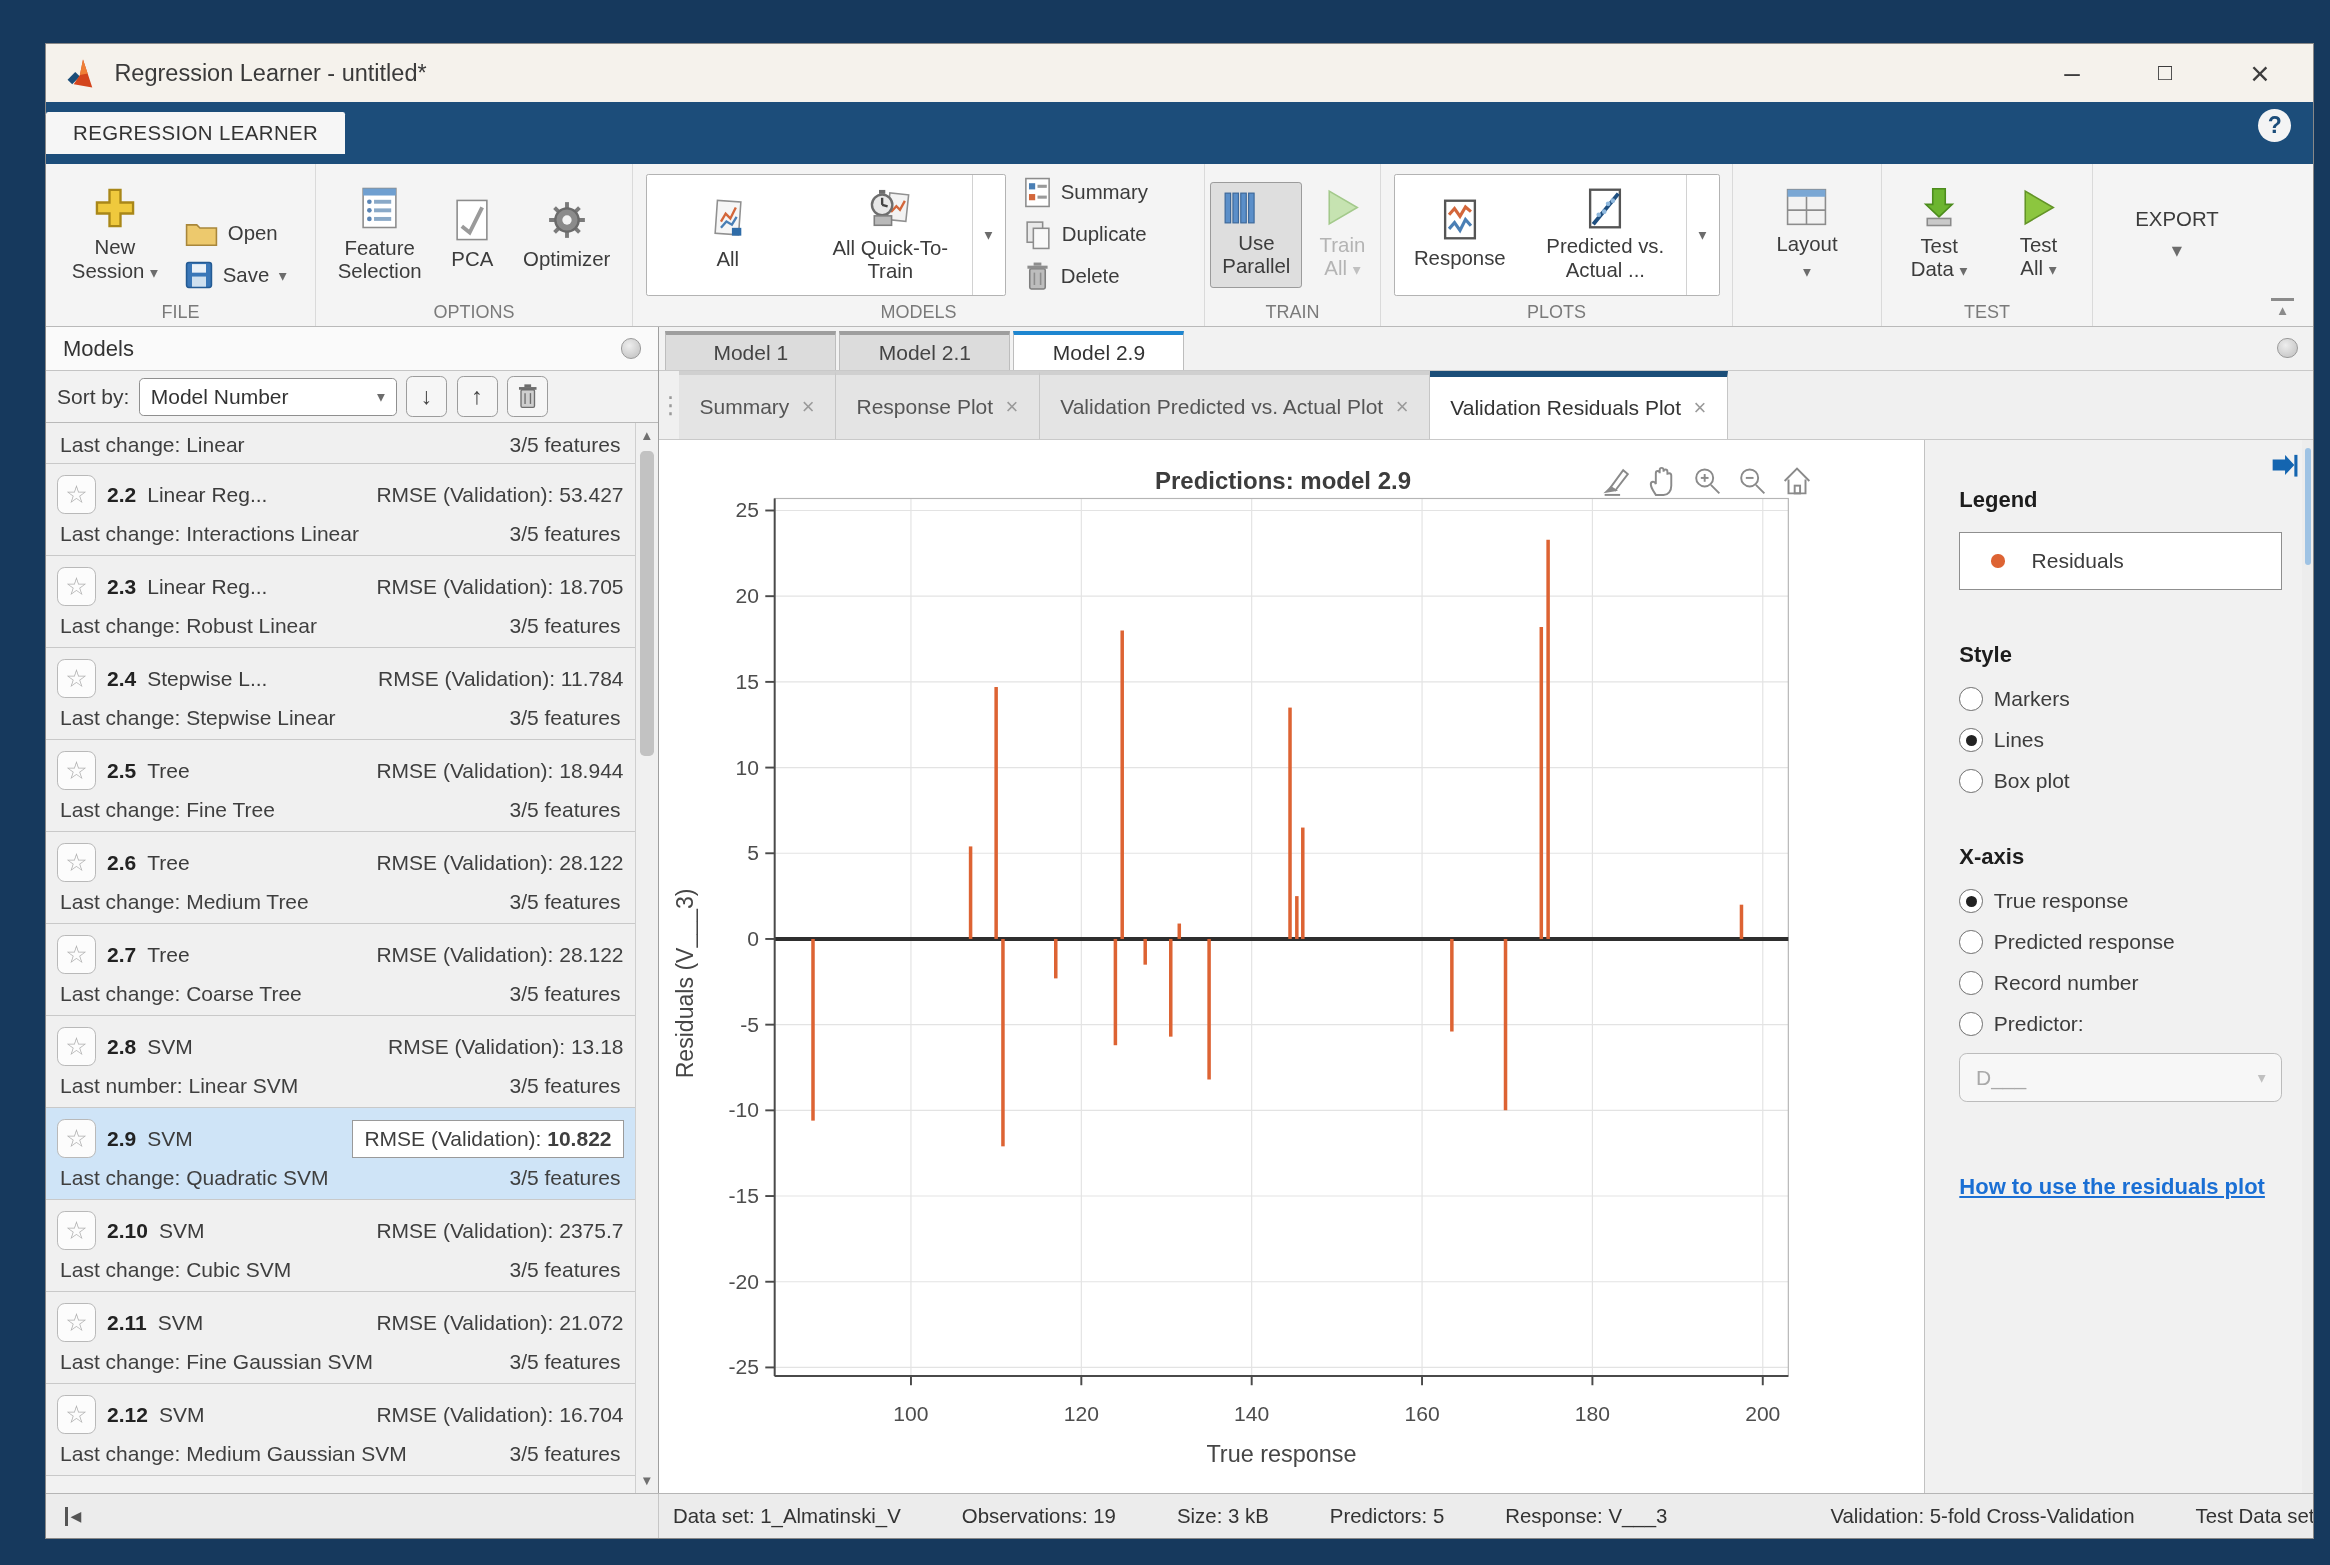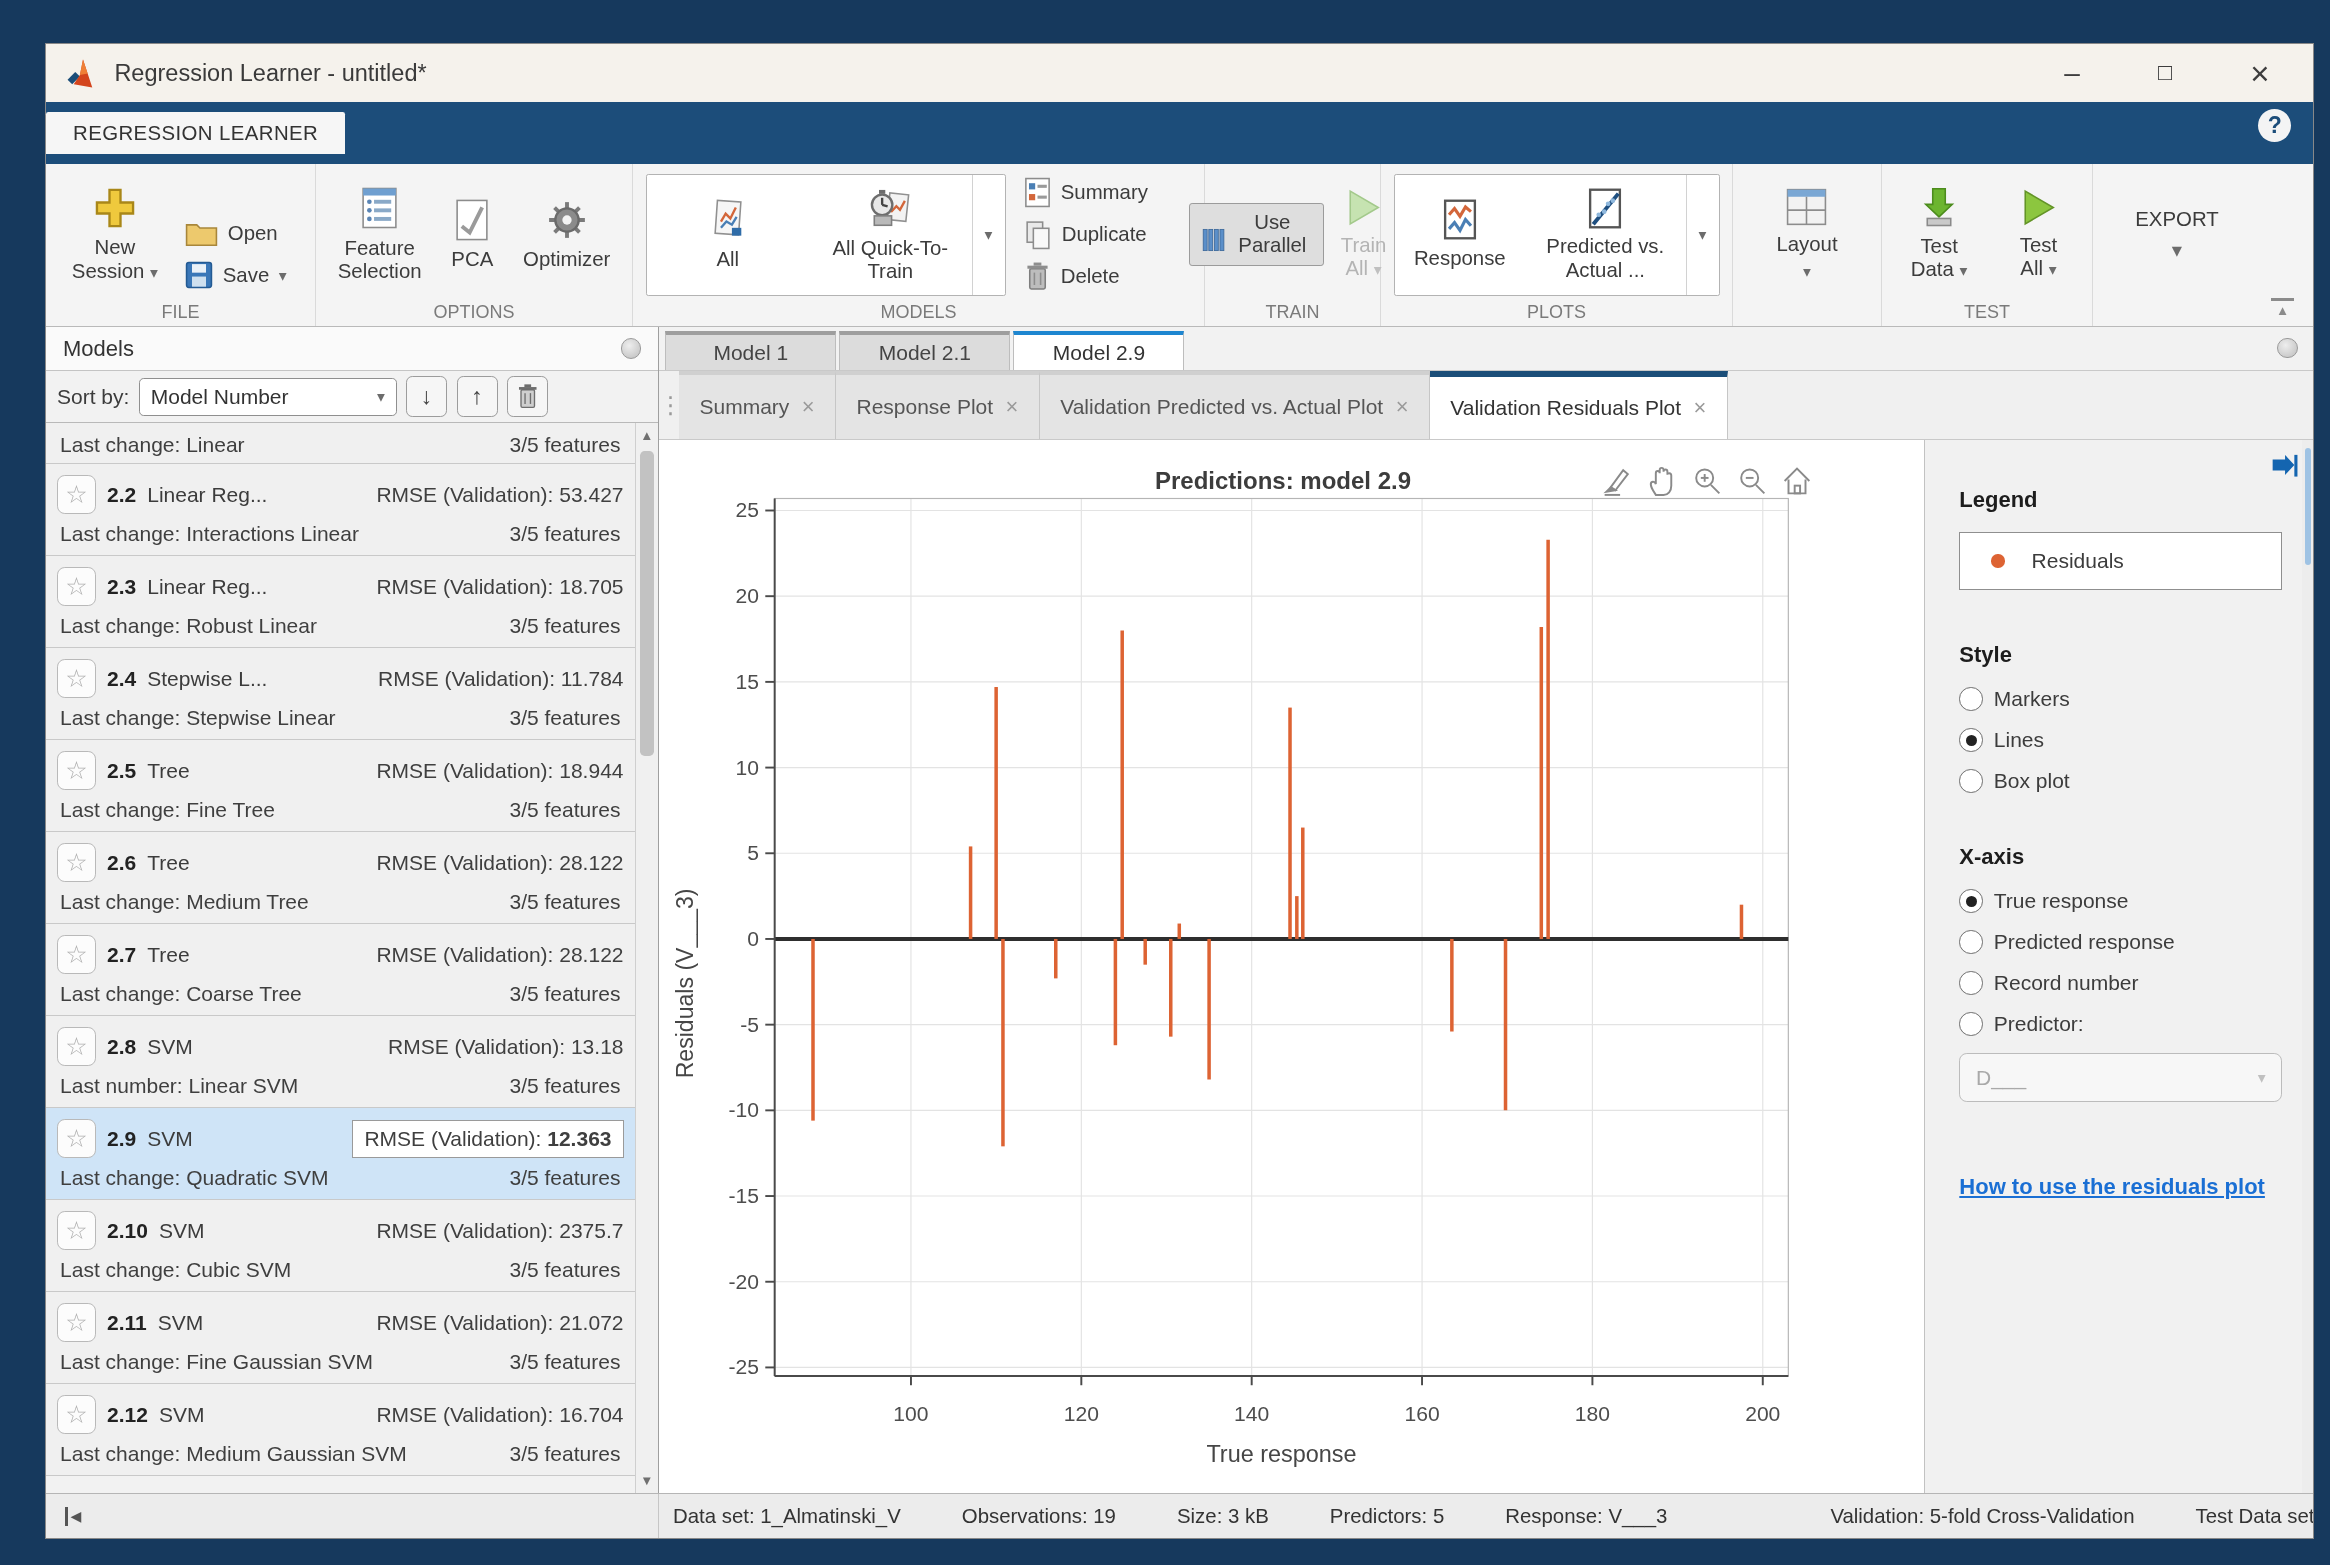--- a/index.html
+++ b/index.html
@@ -36,21 +36,21 @@
   .caret { font-size:15.7px; color:#6c6c6c; }
   .disabled .caret { color:#c0c0c0; }
   .filecol2 { display:flex; flex-direction:column; gap:14px; margin-left:7.8px;margin-top:40px; }
   .smallbtn { display:flex; align-items:center; gap:9.4px; font-size:20.4px; color:#3c3c3c; }
   .gallery { display:flex; align-items:stretch; background:#fff; border:0.8px solid #b3b3b3; border-radius:2.3px; height:122px; }
   .gitem { display:flex; flex-direction:column; align-items:center; justify-content:center; gap:6.3px; padding:0 15.7px; min-width:141px; }
   .gitem .lbl { font-size:20.4px; color:#3c3c3c; text-align:center; line-height:23.5px; }
   .gcaret { width:33px; border-left:0.8px solid #d2d2d2; display:flex; align-items:center; justify-content:center; }
   .stackcol { display:flex; flex-direction:column; justify-content:center; gap:11px; margin-left:12.5px; }
   .useparallel { border:0.8px solid #9b9b9b; background:#dedede; border-radius:3.1px; padding:6.3px 11px 7.8px;
-    display:flex; flex-direction:row; align-items:flex-end; gap:6.3px; }
+    display:flex; flex-direction:column; align-items:flex-start; gap:6.3px; }
   .useparallel .lbl { font-size:20.4px; color:#3c3c3c; text-align:center; line-height:23.5px; }
   .collapse-ribbon { position:absolute; right:19px; bottom:7.8px; width:23.5px; text-align:center; }
   .collapse-ribbon .bar { display:block; height:3.1px; background:#8b8b8b; margin-bottom:3.1px; }
   .collapse-ribbon .tri { font-size:13.3px; color:#8b8b8b; line-height:1; }
 
   
   .main { flex:1; display:flex; min-height:0; }
 
   
   .models-panel { width:613px; flex:0 0 auto; background:#f2f2f2; border-right:0.8px solid #9f9f9f;
@@ -523,21 +523,21 @@
                 <div class="mrow2">
                   <span>Last number: Linear SVM</span>
                   <span>3/5 features</span>
                 </div>
               </div>
               <div class="mitem sel">
                 <div class="mrow1">
                   <span class="star">☆</span>
                   <span class="mid">2.9</span>
                   <span class="mtype">SVM</span>
-                  <span class="mrmse boxed"><span>RMSE (Validation):</span> <span class="mval">12.363</span></span>
+                  <span class="mrmse boxed"><span>RMSE (Validation):</span> <span class="mval">10.822</span></span>
                 </div>
                 <div class="mrow2">
                   <span>Last change: Quadratic SVM</span>
                   <span>3/5 features</span>
                 </div>
               </div>
               <div class="mitem">
                 <div class="mrow1">
                   <span class="star">☆</span>
                   <span class="mid">2.10</span>

